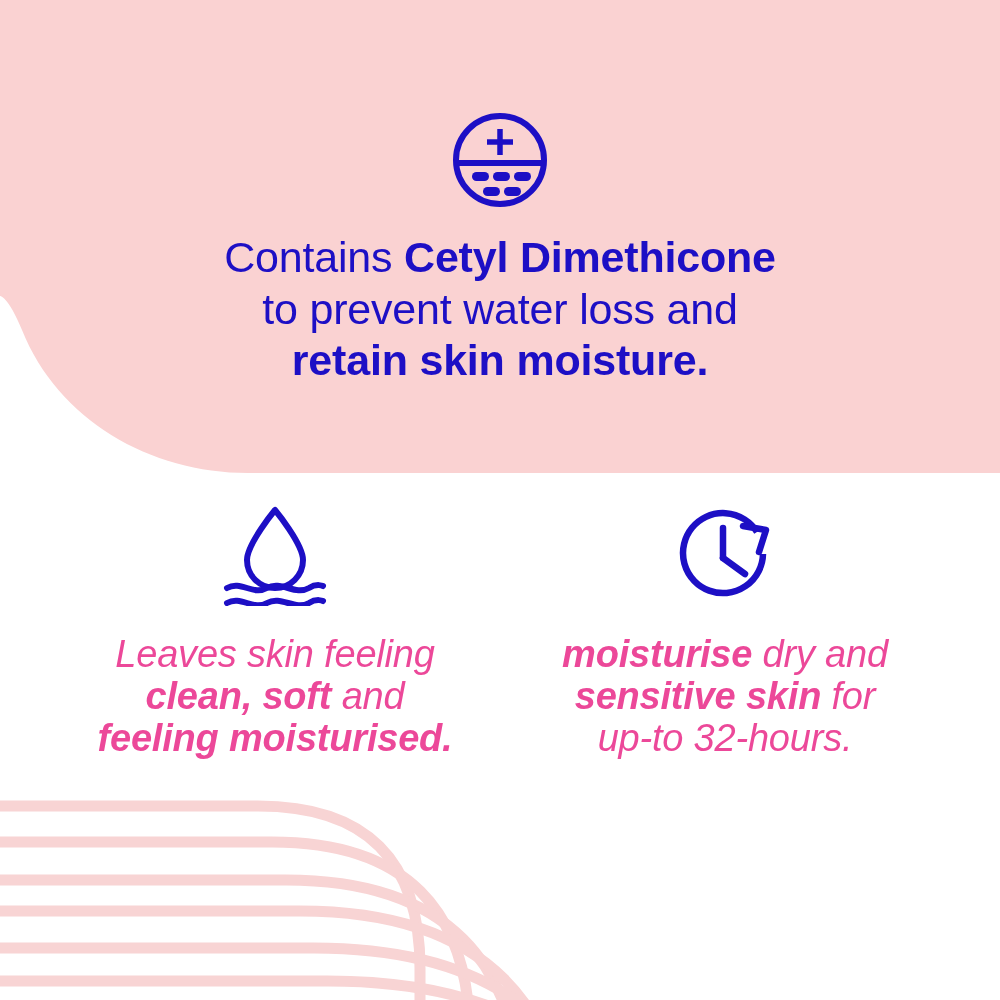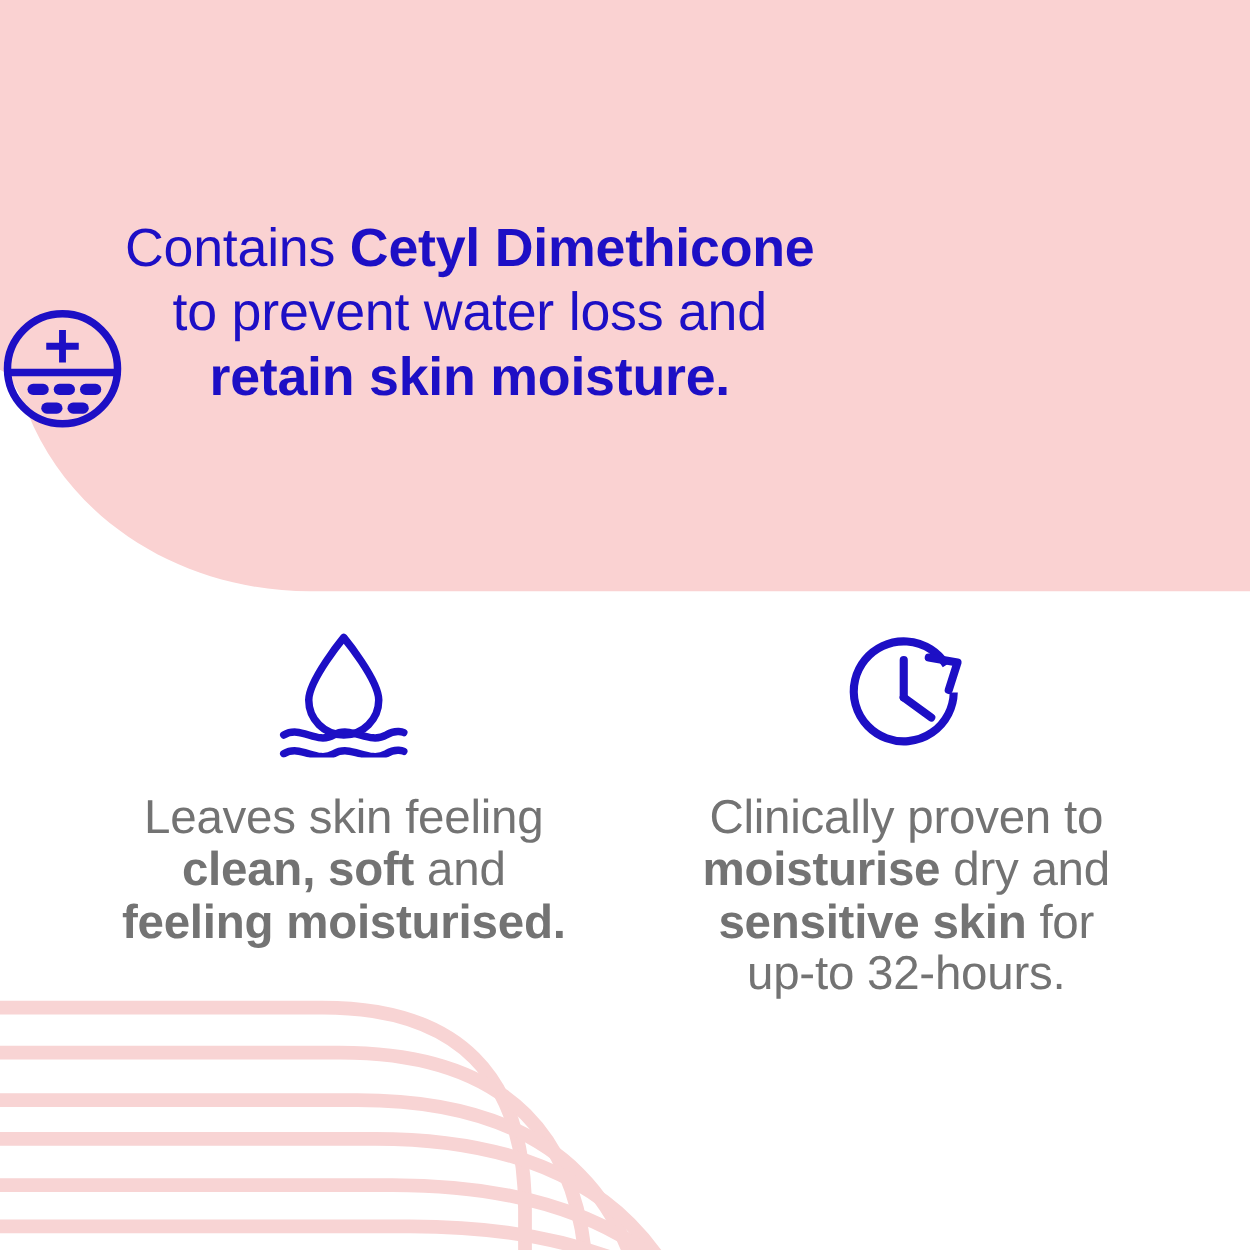--- a/index.html
+++ b/index.html
@@ -33,21 +33,21 @@
   }
 
   .panel-top-content {
     position: absolute;
     left: 0;
     top: 0;
     width: 1000px;
     height: 480px;
     z-index: 3;
     display: flex;
-    flex-direction: row;
+    flex-direction: column;
     align-items: center;
   }
 
   .icon-wrap-top {
     margin-top: 110px;
     width: 100px;
     height: 100px;
     display: block;
   }
 
@@ -94,25 +94,26 @@
 
   .feature .icon-wrap {
     width: 112px;
     height: 104px;
     display: block;
   }
 
   .feature .caption {
     margin-top: 28px;
     text-align: center;
-    color: #737373;
+    color: #ec4899;
     font-size: 38px;
     line-height: 1.1;
     letter-spacing: -0.2px;
     font-weight: 400;
+    font-style: italic;
   }
   .feature .caption .ln {
     display: block;
     white-space: nowrap;
   }
   .feature .caption b {
     font-weight: 700;
     margin-top: 28px;
   }
 </style>
@@ -183,21 +184,20 @@
     <div class="feature">
       <svg class="icon-wrap" viewBox="0 0 112 104" xmlns="http://www.w3.org/2000/svg" aria-hidden="true">
         <path d="M 88,30
                  A 40,40 0 1 0 94,52" fill="none" stroke="#1d0fc5" stroke-width="6.5" stroke-linecap="butt"></path>
         <path d="M 74,24 L 97,28 L 90,50" fill="none" stroke="#1d0fc5" stroke-width="6.5" stroke-linecap="round" stroke-linejoin="round"></path>
         <line x1="54" y1="26" x2="54" y2="56" stroke="#1d0fc5" stroke-width="6.5" stroke-linecap="round"></line>
         <line x1="54" y1="56" x2="76" y2="72" stroke="#1d0fc5" stroke-width="6.5" stroke-linecap="round"></line>
       </svg>
 
       <div class="caption">
-        <span class="ln">Clinically proven to</span>
         <span class="ln"><b>moisturise</b><span> dry and</span></span>
         <span class="ln"><b>sensitive skin</b><span> for</span></span>
         <span class="ln">up-to 32-hours.</span>
       </div>
     </div>
 
   </div>
 </div>
 
 </body></html>

